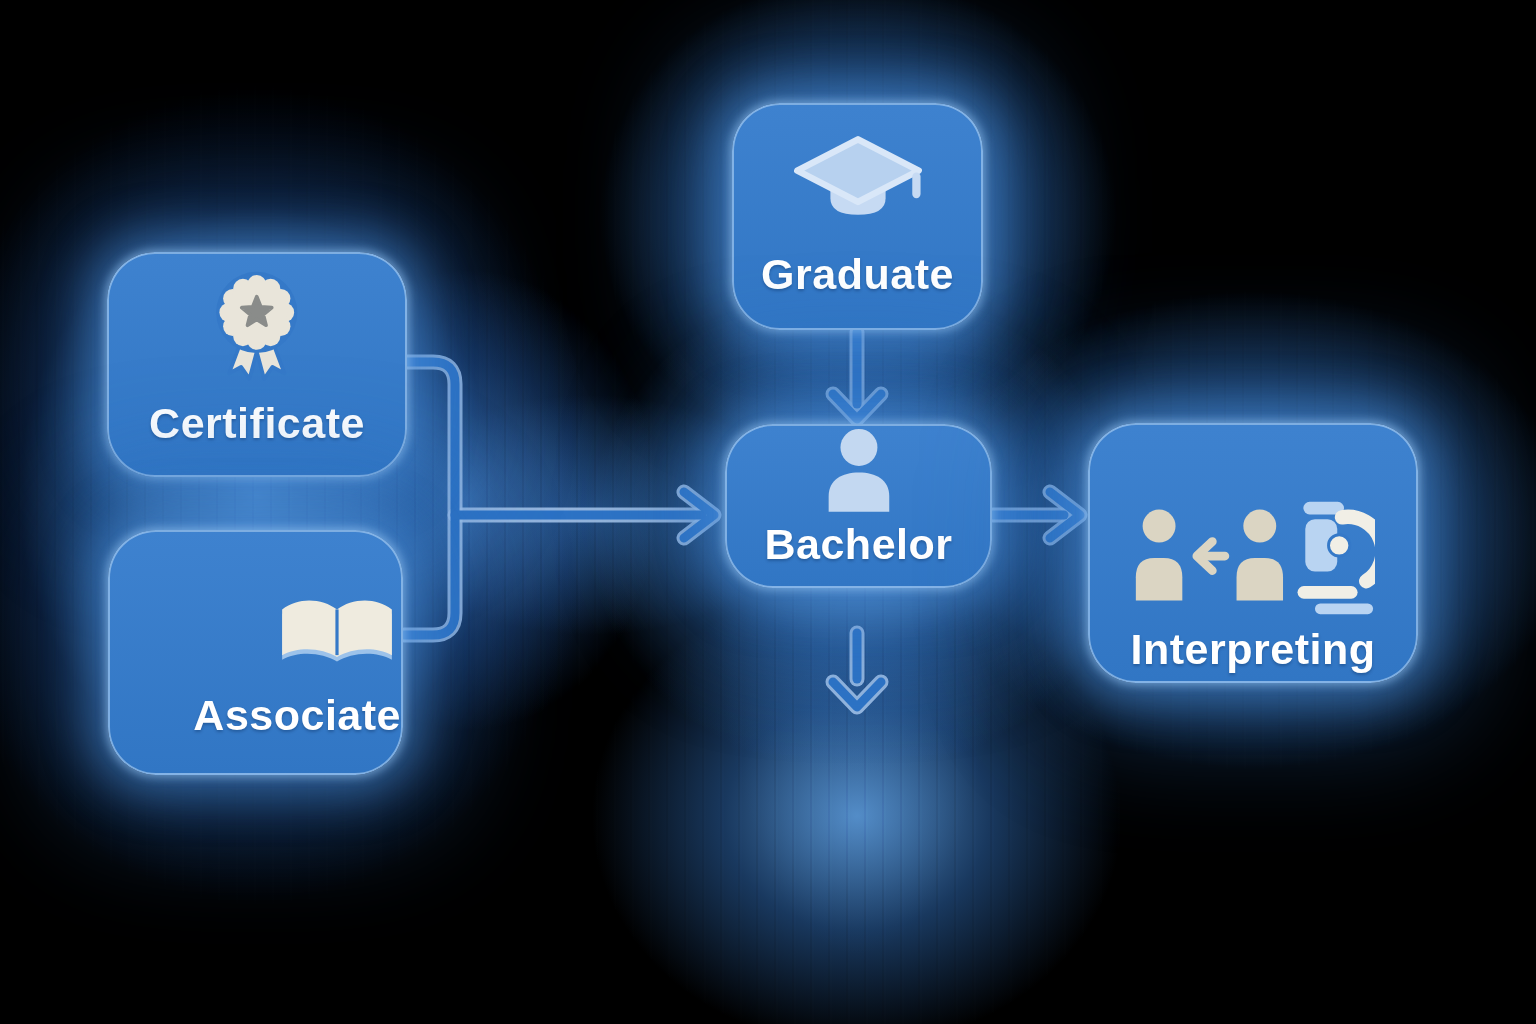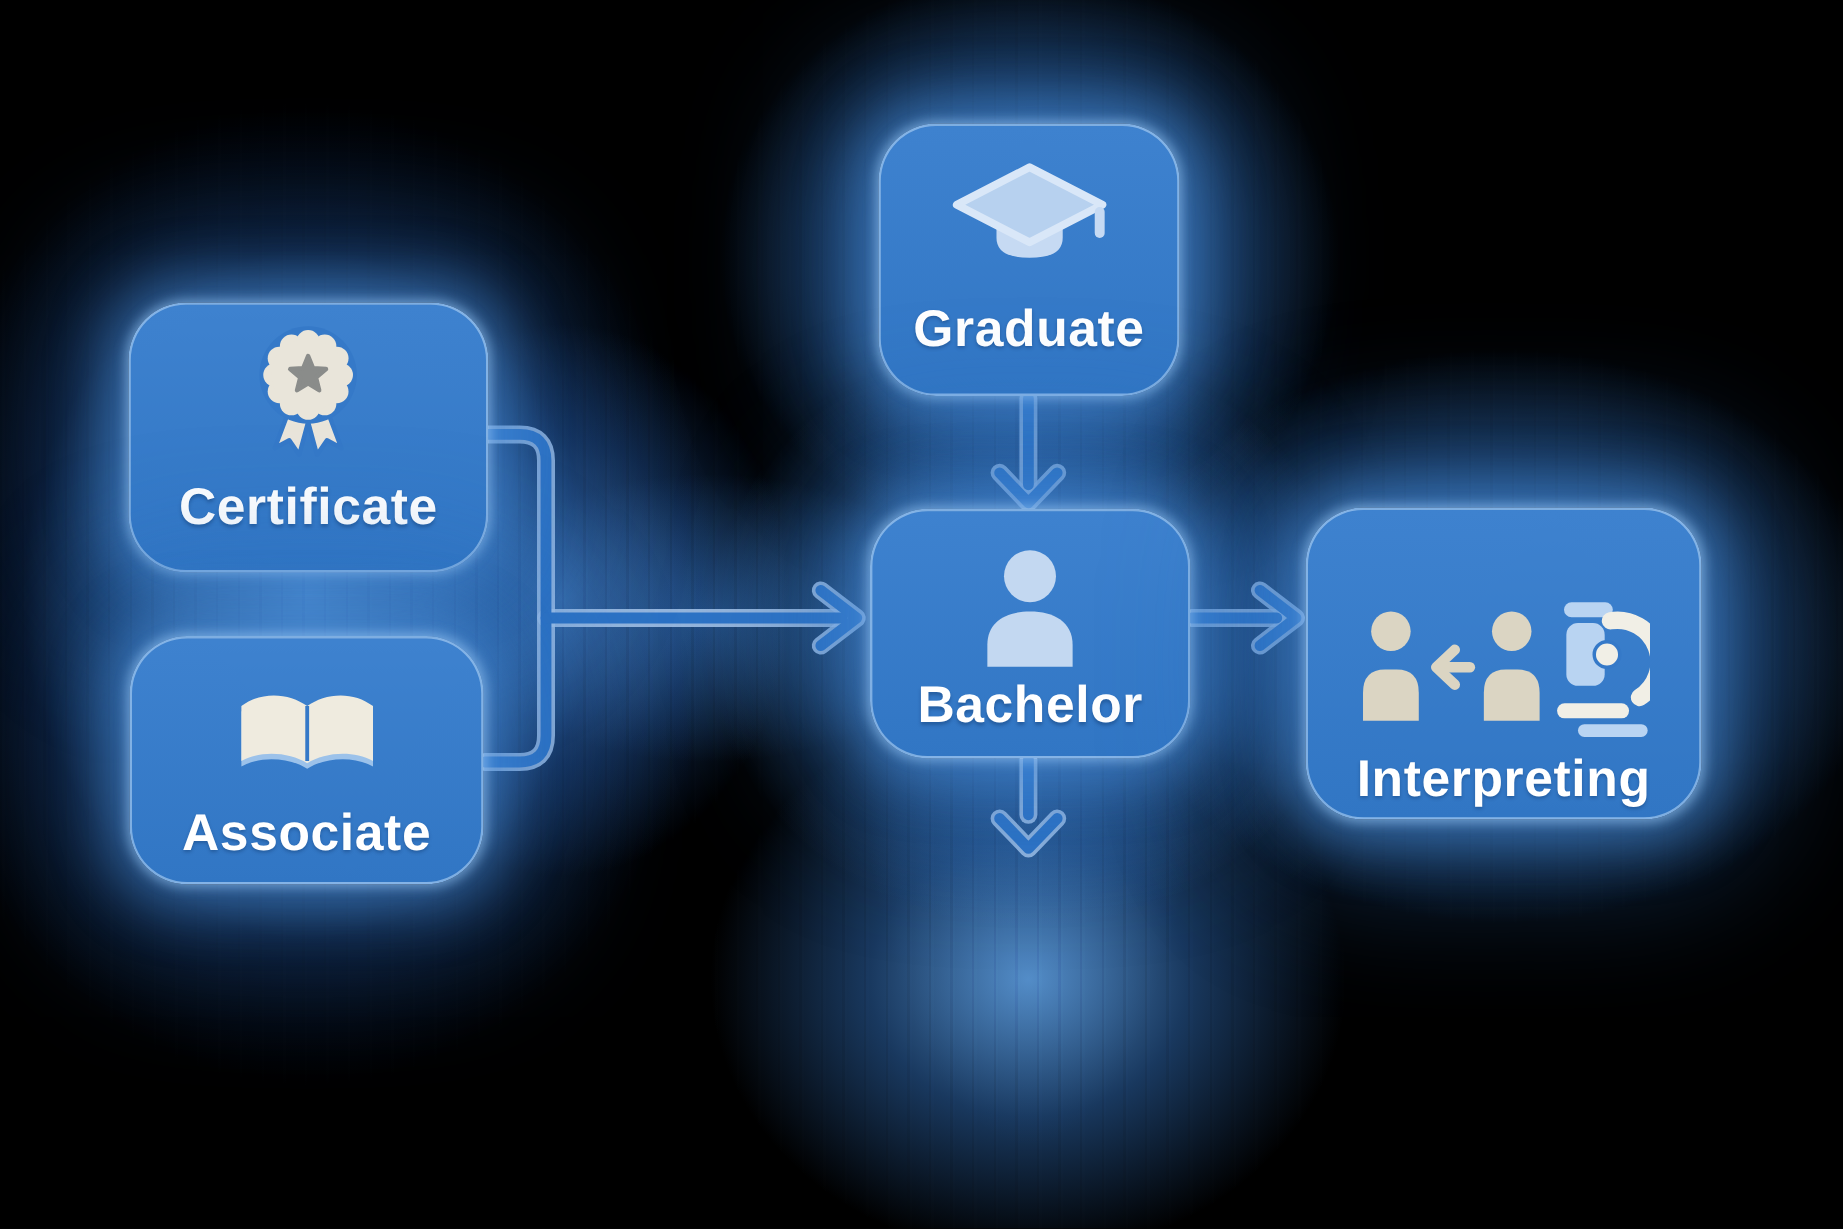--- a/index.html
+++ b/index.html
@@ -42,23 +42,23 @@
       0 0 10px 2px rgba(160,205,250,.55),
       0 0 45px 18px rgba(80,150,225,.50),
       0 0 110px 55px rgba(45,110,190,.38);
   }
   .node-label{
     color:#fff;font-size:43px;font-weight:600;letter-spacing:.5px;line-height:1.1;
     text-shadow:0 2px 3px rgba(0,30,70,.30);
     white-space:nowrap;
   }
   #node-certificate {left:107px;top:252px;width:300px;height:225px;padding-bottom:28px;gap:10px;}
-  #node-associate   {left:108px;top:530px;width:295px;height:207px;padding-bottom:17px;gap:18px;}
+  #node-associate   {left:108px;top:530px;width:295px;height:245px;padding-bottom:34px;gap:18px;align-items:flex-end;}
   #node-graduate    {left:732px;top:103px;width:251px;height:227px;padding-bottom:30px;gap:18px;justify-content:flex-end;}
-  #node-bachelor    {left:725px;top:424px;width:267px;height:208px;padding-bottom:18px;gap:6px;}
+  #node-bachelor    {left:725px;top:424px;width:267px;height:164px;padding-bottom:18px;gap:6px;}
   #node-interpreting{left:1088px;top:423px;width:330px;height:260px;padding-bottom:8px;gap:10px;}
   #node-research    {left:703px;top:714px;width:309px;height:205px;padding-bottom:10px;gap:4px;}
   .icon{display:block;}
 </style>
 </head>
 <body>
 
 <div class="stage">
 
   <div class="glow"></div>

